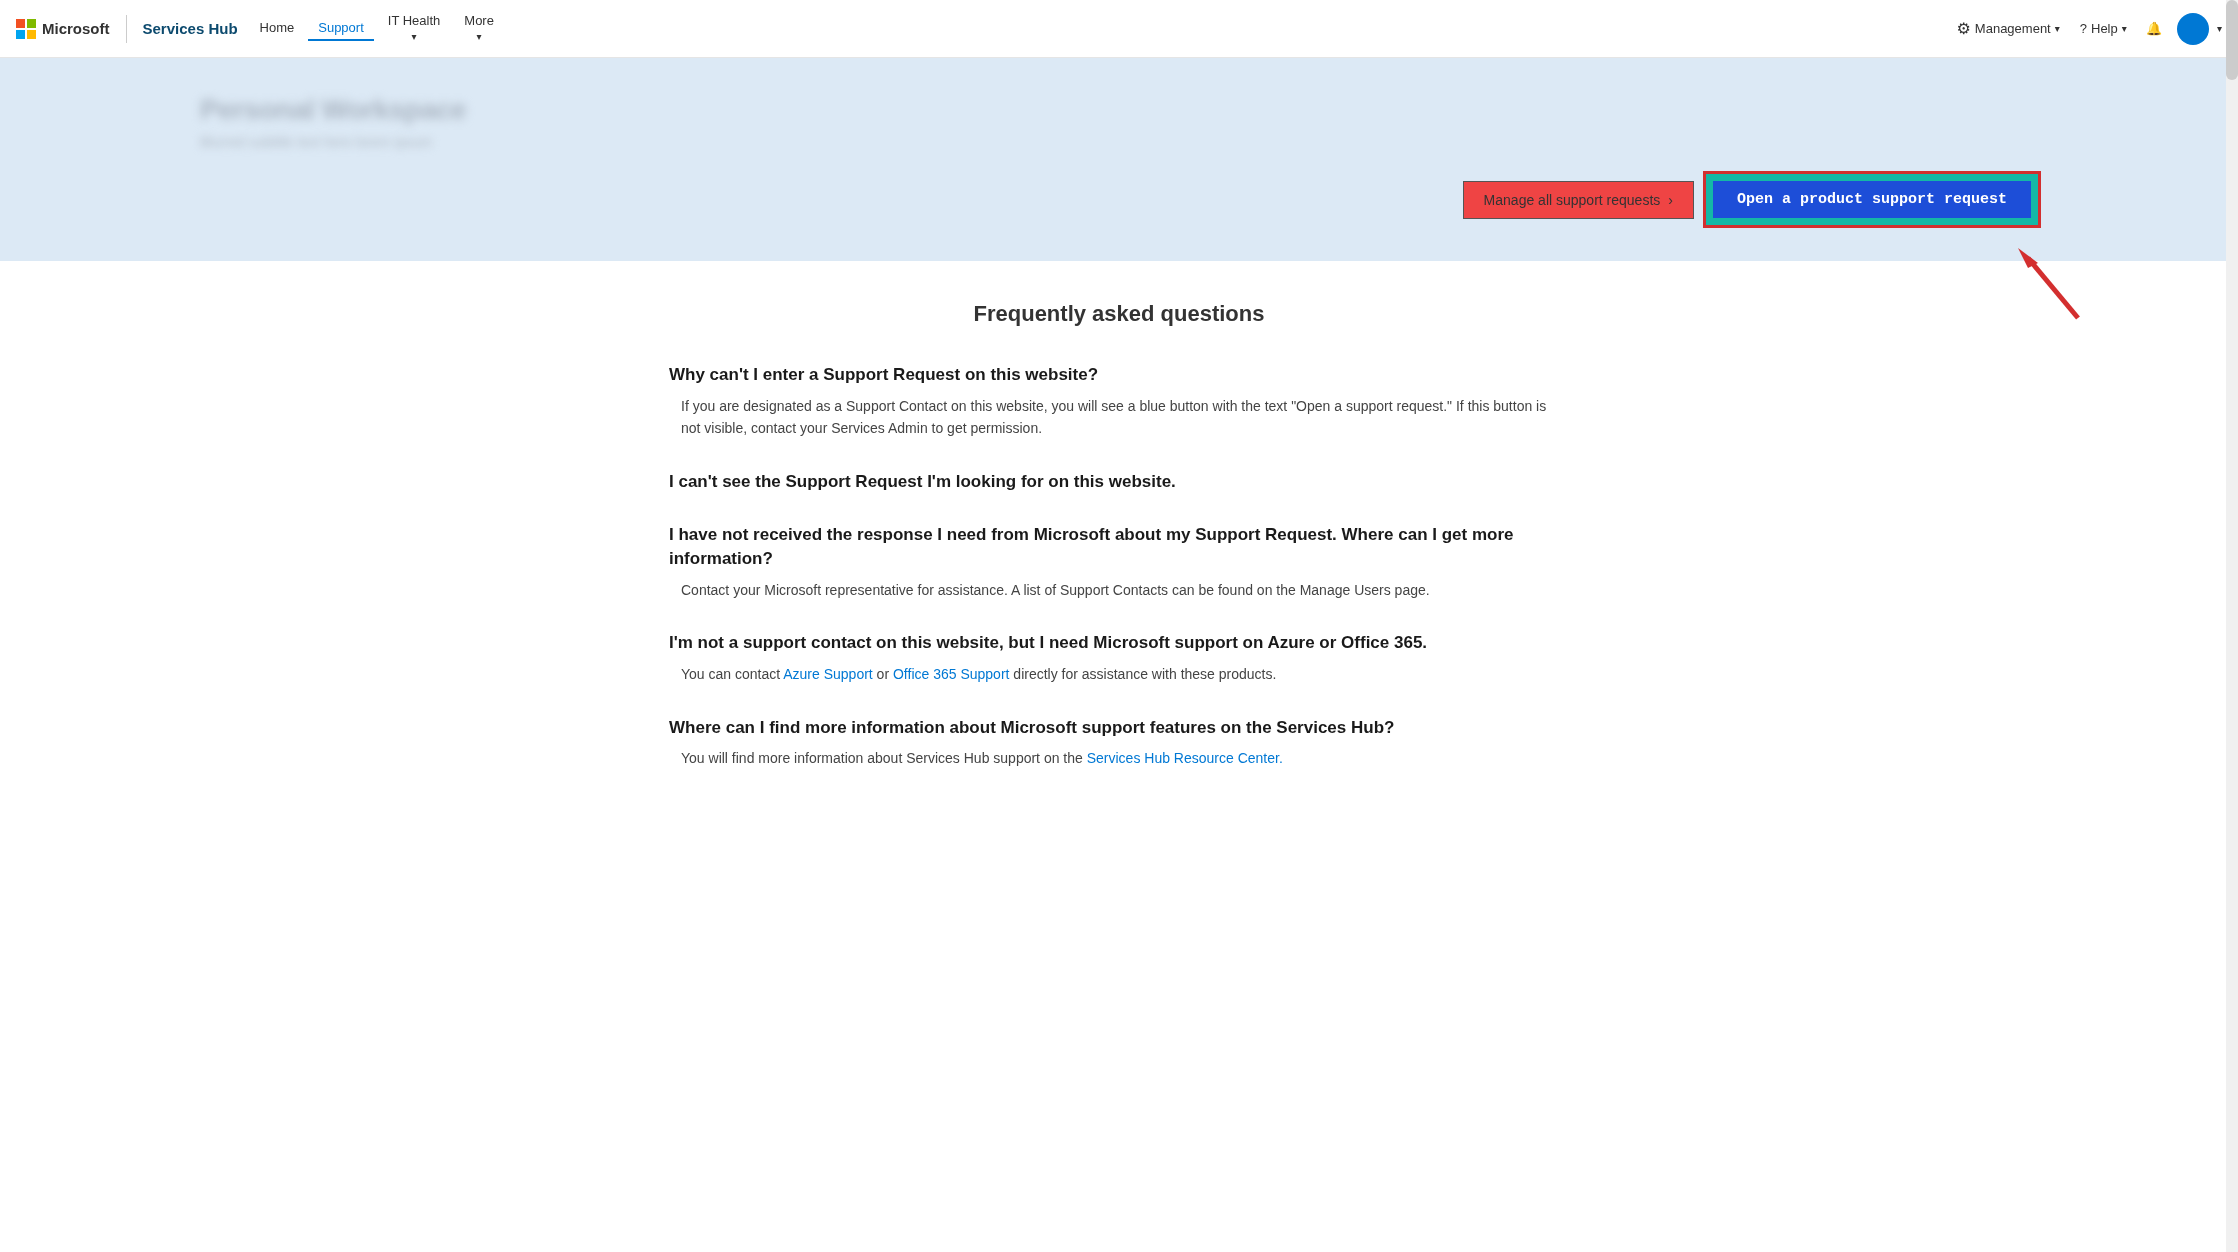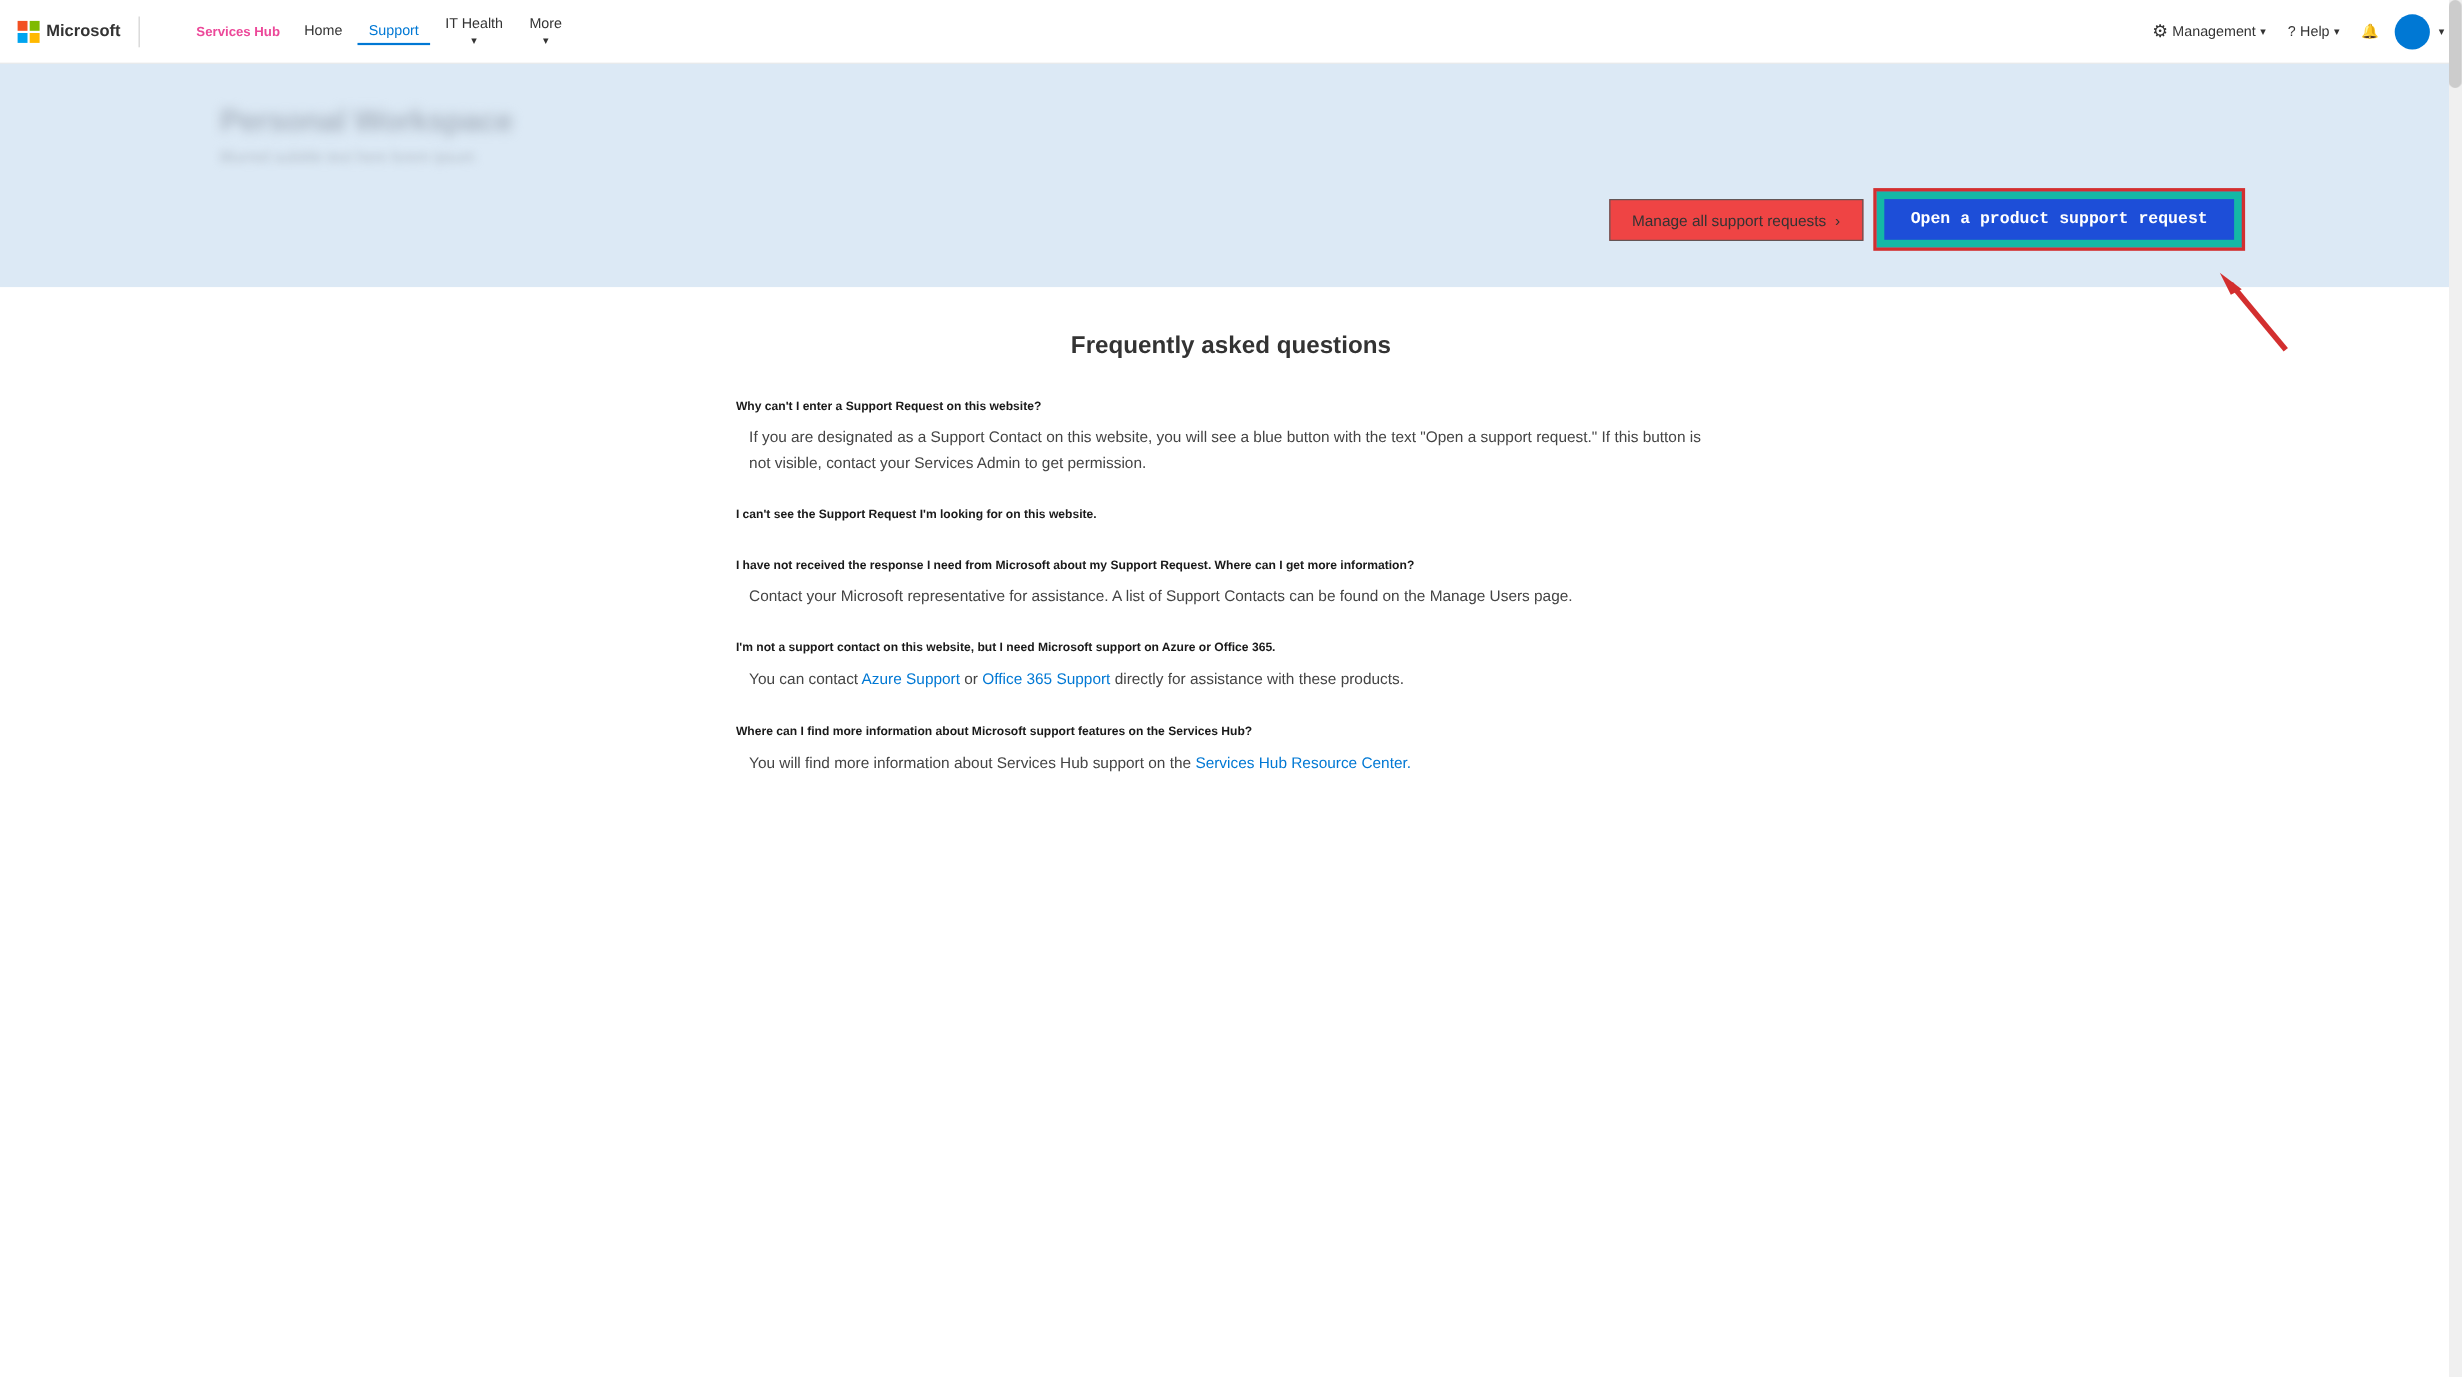--- a/index.html
+++ b/index.html
@@ -31,21 +31,21 @@
       grid-template-rows: 1fr 1fr;
       width: 20px;
       height: 20px;
       gap: 2px;
     }
     .ms-grid span:nth-child(1) { background: #f25022; }
     .ms-grid span:nth-child(2) { background: #7fba00; }
     .ms-grid span:nth-child(3) { background: #00a4ef; }
     .ms-grid span:nth-child(4) { background: #ffb900; }
     .nav-divider { width: 1px; height: 28px; background: #ccc; margin: 0 4px; }
-    .nav-brand { font-size: 12px; font-weight: 600; color: #ec4899; flex-shrink: 0; margin-left: 36px; }
+    .nav-brand { font-size: 15px; font-weight: 600; color: #0c4a6e; flex-shrink: 0; }
     .nav-links { display: flex; align-items: center; gap: 4px; flex: 1; }
     .nav-link {
       padding: 4px 10px;
       font-size: 13px;
       color: #333;
       text-decoration: none;
       border-bottom: 2px solid transparent;
       cursor: pointer;
     }
     .nav-link.active { border-bottom: 2px solid #0078d4; color: #0078d4; }
@@ -130,21 +130,21 @@
       font-size: 22px;
       font-weight: 600;
       text-align: center;
       color: #333;
       margin-bottom: 36px;
     }
     .faq-item {
       margin-bottom: 30px;
     }
     .faq-question {
-      font-size: 11px;
+      font-size: 17px;
       font-weight: 700;
       color: #1a1a1a;
       margin-bottom: 8px;
       line-height: 1.4;
     }
     .faq-answer {
       font-size: 14px;
       color: #444;
       line-height: 1.6;
       margin-left: 12px;

